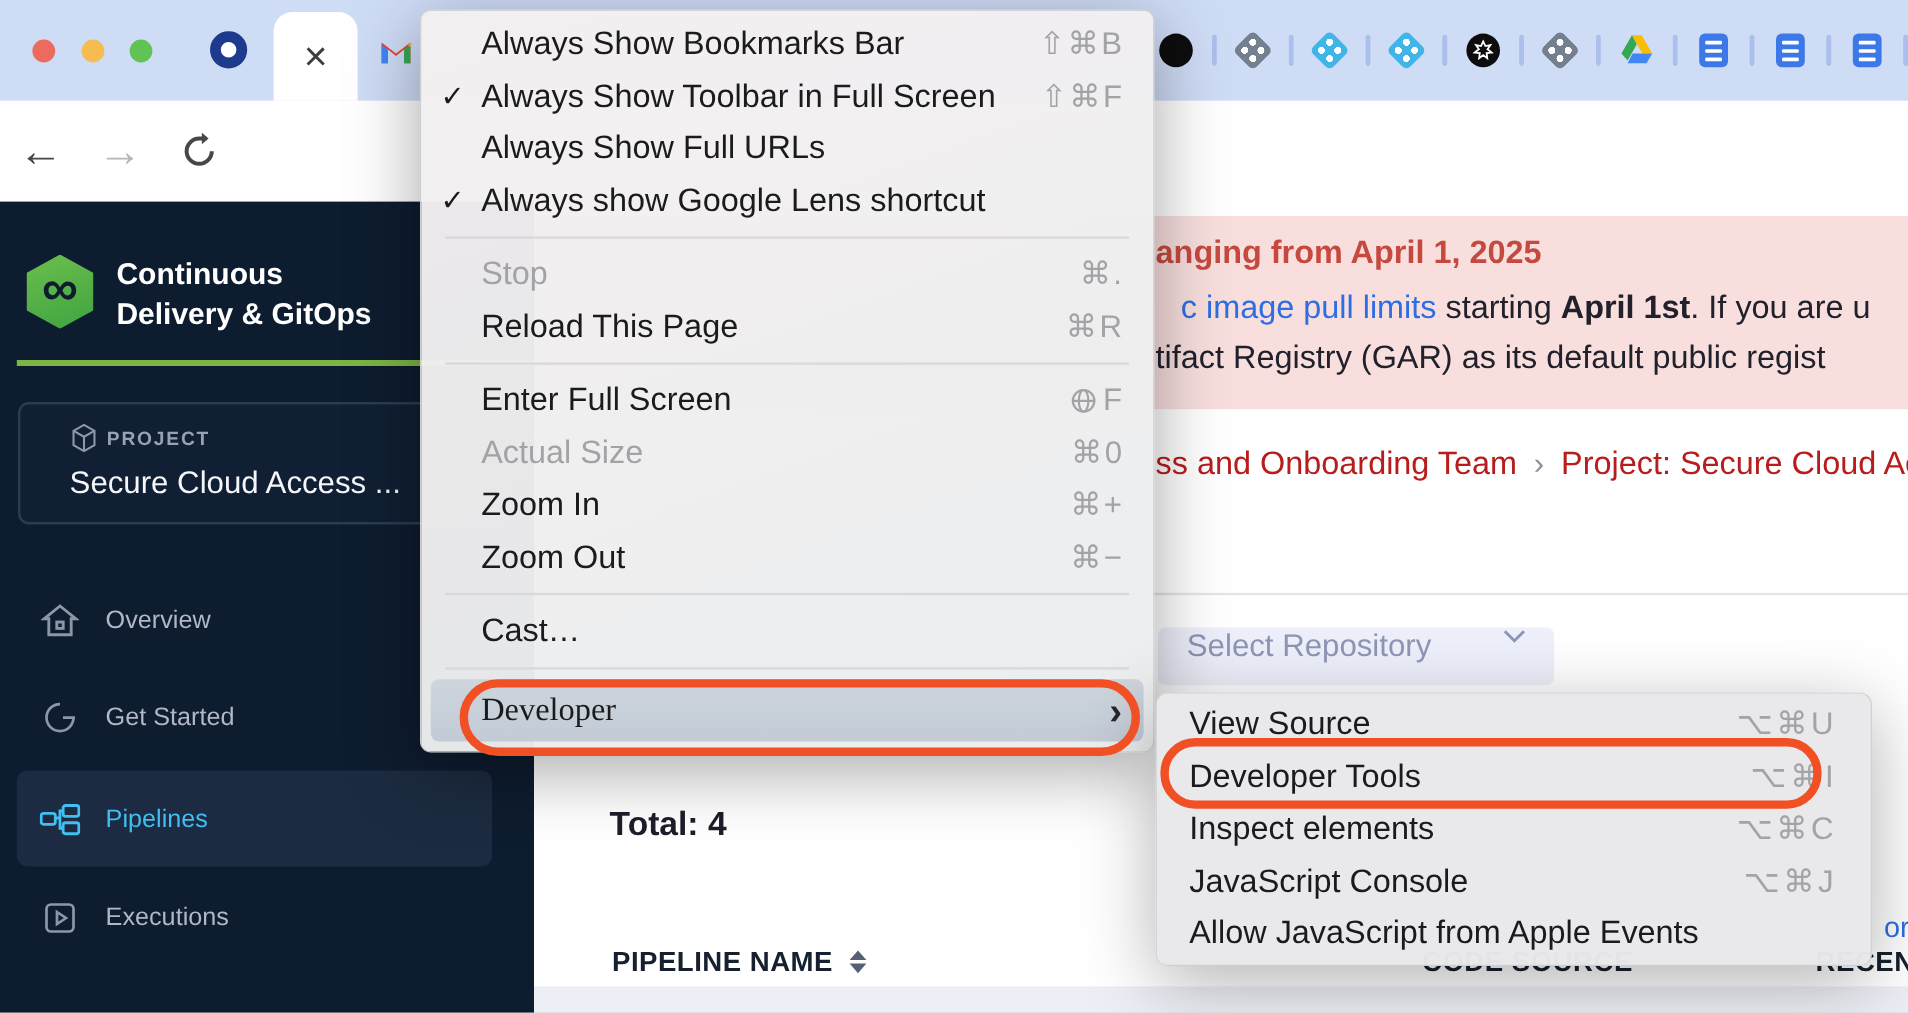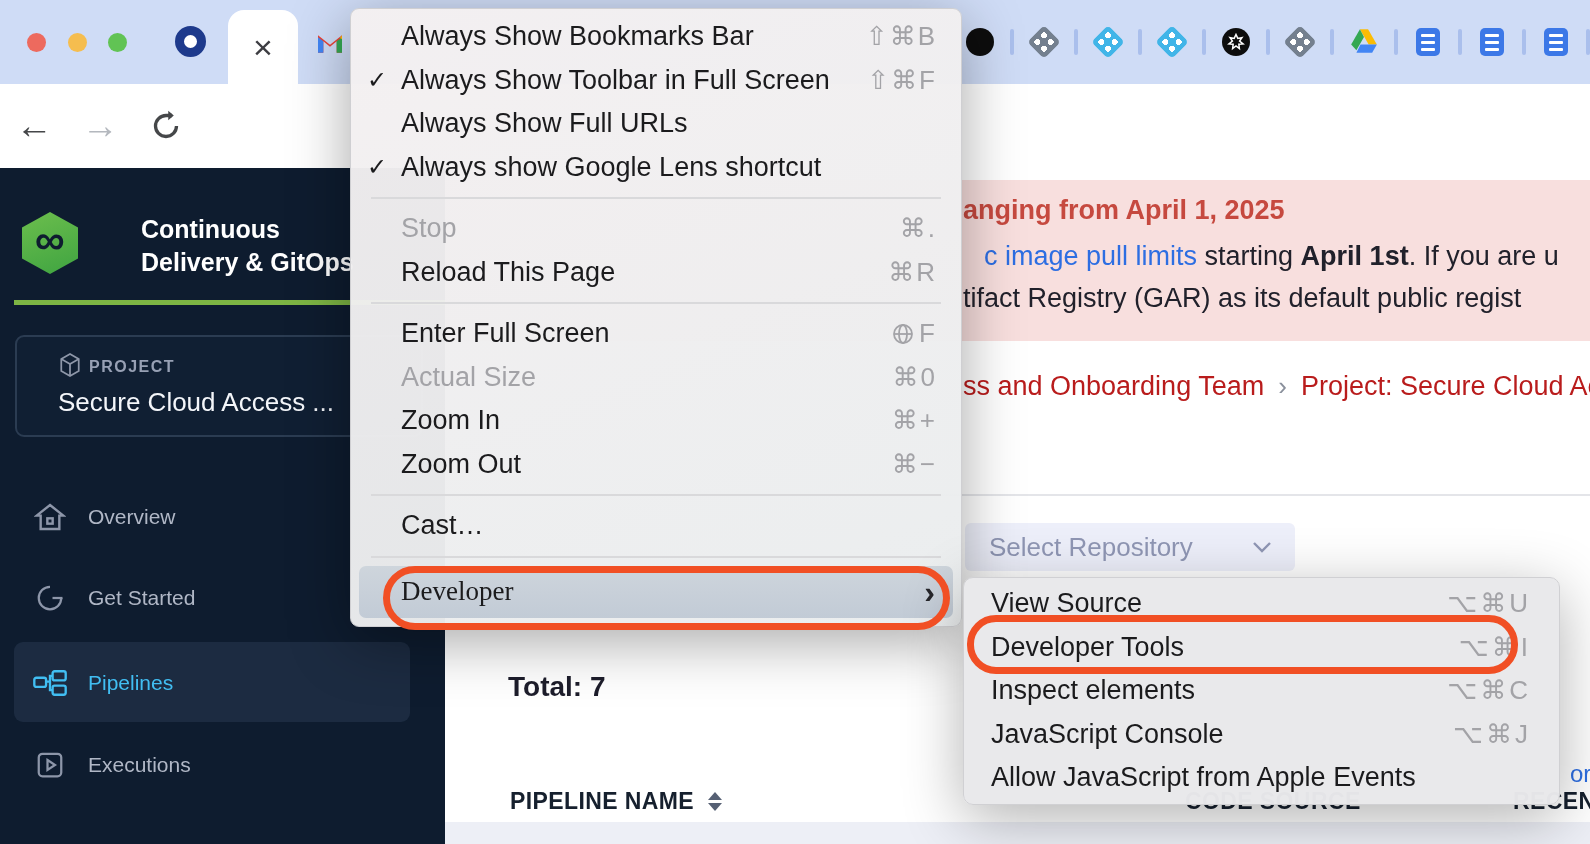--- a/index.html
+++ b/index.html
@@ -37,21 +37,21 @@
   .urlbar { position:absolute; left:228px; top:96px; width:1362px; height:62px; background:#e9eefc; border-radius:31px 0 0 31px; }
   .tune-circle { position:absolute; left:6px; top:6px; width:50px; height:50px; border-radius:50%; background:#fff; display:flex; align-items:center; justify-content:center; }
   .url-left { position:absolute; left:66px; top:0; height:62px; display:flex; align-items:center; font-size:28px; color:#27292d; }
   .url-right { position:absolute; left:724px; top:0; height:62px; display:flex; align-items:center; font-size:28px; color:#35373b; white-space:nowrap; }
   
   .sidebar { position:absolute; left:0; top:168px; width:445px; height:676px; background:#0e1c2f; overflow:hidden; }
   .logo-hex { position:absolute; left:22px; top:44px; width:56px; height:62px;
     clip-path:polygon(50% 0,100% 25%,100% 75%,50% 100%,0 75%,0 25%);
     background:linear-gradient(160deg,#6cbe4d,#3fa441); display:flex; align-items:center; justify-content:center; }
   .logo-hex span { font-size:42px; font-weight:bold; color:#0e1c2f; line-height:1; transform:translateY(-3px); }
-  .module-title { position:absolute; left:97px; top:45px; color:#fff; font-size:25px; font-weight:bold; line-height:33px;margin-left:44px; }
+  .module-title { position:absolute; left:97px; top:45px; color:#fff; font-size:25px; font-weight:bold; line-height:33px; }
   .green-line { position:absolute; left:14px; top:132px; width:431px; height:5px; background:#7db544; }
   .project-card { position:absolute; left:15px; top:167px; width:408px; height:102px; border:2px solid #2b3c52; border-radius:9px; background:#101f33; }
   .project-label { position:absolute; left:72px; top:21px; font-size:16px; font-weight:bold; letter-spacing:1.5px; color:#97a0b4; }
   .cube { position:absolute; left:42px; top:16px; }
   .project-name { position:absolute; left:41px; top:50px; font-size:26px; color:#f4f6fa; }
   .nav-item { position:absolute; left:0; width:445px; height:56px; display:flex; align-items:center; color:#b0b7c6; font-size:21px; }
   .nav-item .ico { position:absolute; left:32px; width:36px; display:flex; justify-content:center; color:#8d96a9; }
   .nav-item .lbl { position:absolute; left:88px; }
   .nav-active-bg { position:absolute; left:14px; top:474px; width:396px; height:80px; background:#1c2b41; border-radius:9px; }
   .nav-pipelines { color:#41bef2; }
@@ -60,21 +60,21 @@
   .main { position:absolute; left:445px; top:168px; width:1145px; height:676px; background:#fff; }
   .banner { position:absolute; left:0; top:12px; width:1145px; height:161px; background:#f8dfde; }
   .banner-h { position:absolute; left:518px; top:15px; font-size:27px; font-weight:bold; color:#c6493f; white-space:nowrap; }
   .banner-l1 { position:absolute; left:518px; top:61px; font-size:27px; color:#21212b; white-space:nowrap; }
   .banner-l2 { position:absolute; left:518px; top:103px; font-size:27px; color:#21212b; white-space:nowrap; }
   .blue-link { color:#2d6ee2;padding-left:21px; }
   .breadcrumb { position:absolute; left:518px; top:203px; font-size:27px; white-space:nowrap; display:flex; gap:14px; align-items:center; }
   .crumb { color:#b91c1c; }
   .crumb-sep { color:#8a909c; font-size:26px; }
   .divider { position:absolute; left:0; top:326px; width:1145px; height:2px; background:#e4e5e9; }
-  .repo-select { position:absolute; left:520px; top:355px; width:330px; height:48px; background:#edeffa; border-radius:6px; display:flex; align-items:center; }
+  .repo-select { position:absolute; left:520px; top:355px; width:330px; height:48px; background:#edeffa; border-radius:6px; display:flex; }
   .repo-select .val { margin-left:24px; font-size:26px; color:#8f96b4; }
   .repo-select .chev { position:absolute; right:22px; color:#8f96b4; }
   .total { position:absolute; left:63px; top:503px; font-size:28px; font-weight:bold; color:#1d1d2b; }
   .thead { position:absolute; top:620px; font-size:23px; font-weight:bold; color:#16202e; letter-spacing:0.4px; white-space:nowrap; }
   .th-pipeline { left:65px; display:flex; align-items:center; gap:14px; }
   .th-code { left:740px; }
   .th-recent { left:1068px; }
   .sort { display:inline-flex; flex-direction:column; gap:3px; }
   .sort i { display:block; width:0; height:0; border-left:7px solid transparent; border-right:7px solid transparent; }
   .sort .up { border-bottom:8px solid #566074; }
@@ -301,21 +301,21 @@
 
     <div class="repo-select">
       <span class="val">Select Repository</span>
       <span class="chev">
         <svg width="22" height="14" viewBox="0 0 22 14" fill="none" stroke="currentColor" stroke-width="2.4">
             <path d="M3 3 L11 11 L19 3"></path>
           </svg>
       </span>
     </div>
 
-    <div class="total">Total: 7</div>
+    <div class="total">Total: 4</div>
 
     <div class="thead th-pipeline">
       <span>PIPELINE NAME</span>
       <span class="sort">
           <i class="up"></i>
           <i class="dn"></i>
         </span>
     </div>
     <div class="thead th-code">CODE SOURCE</div>
     <div class="thead th-recent">RECENT</div>

